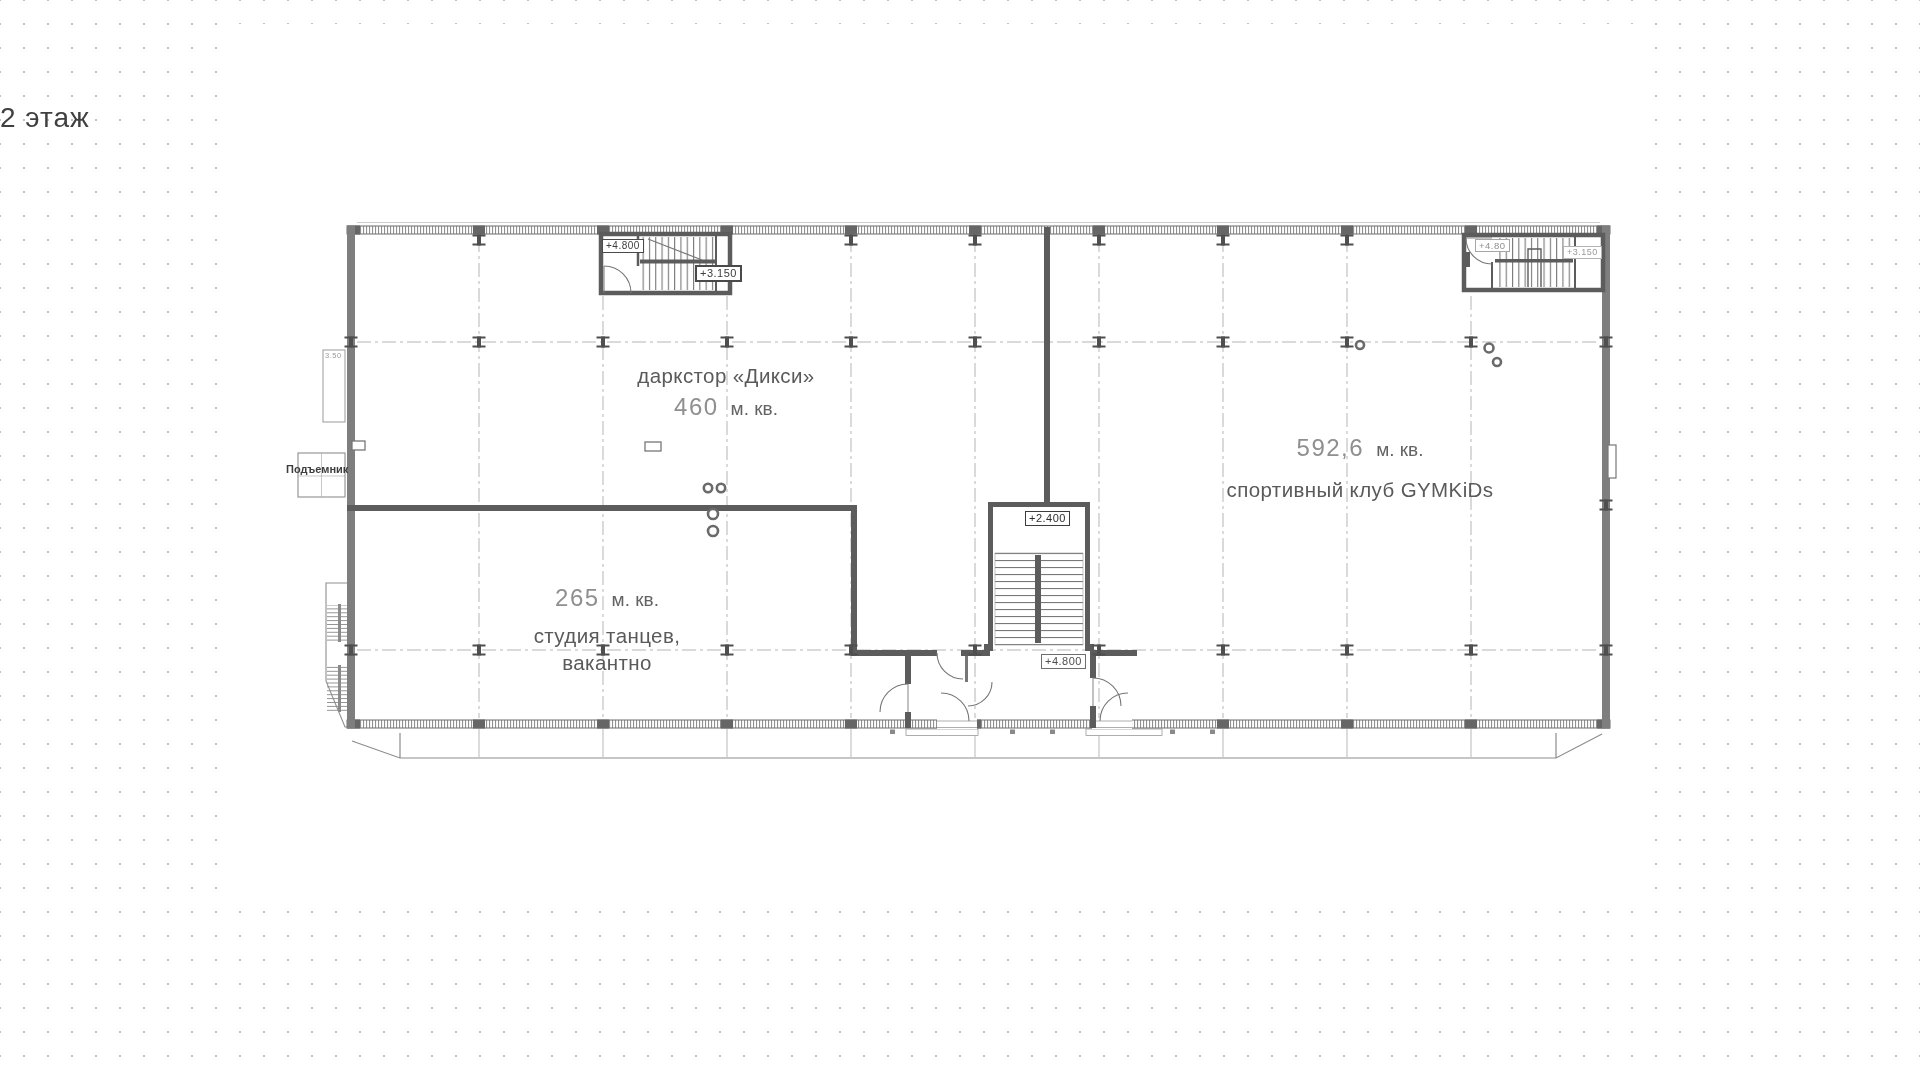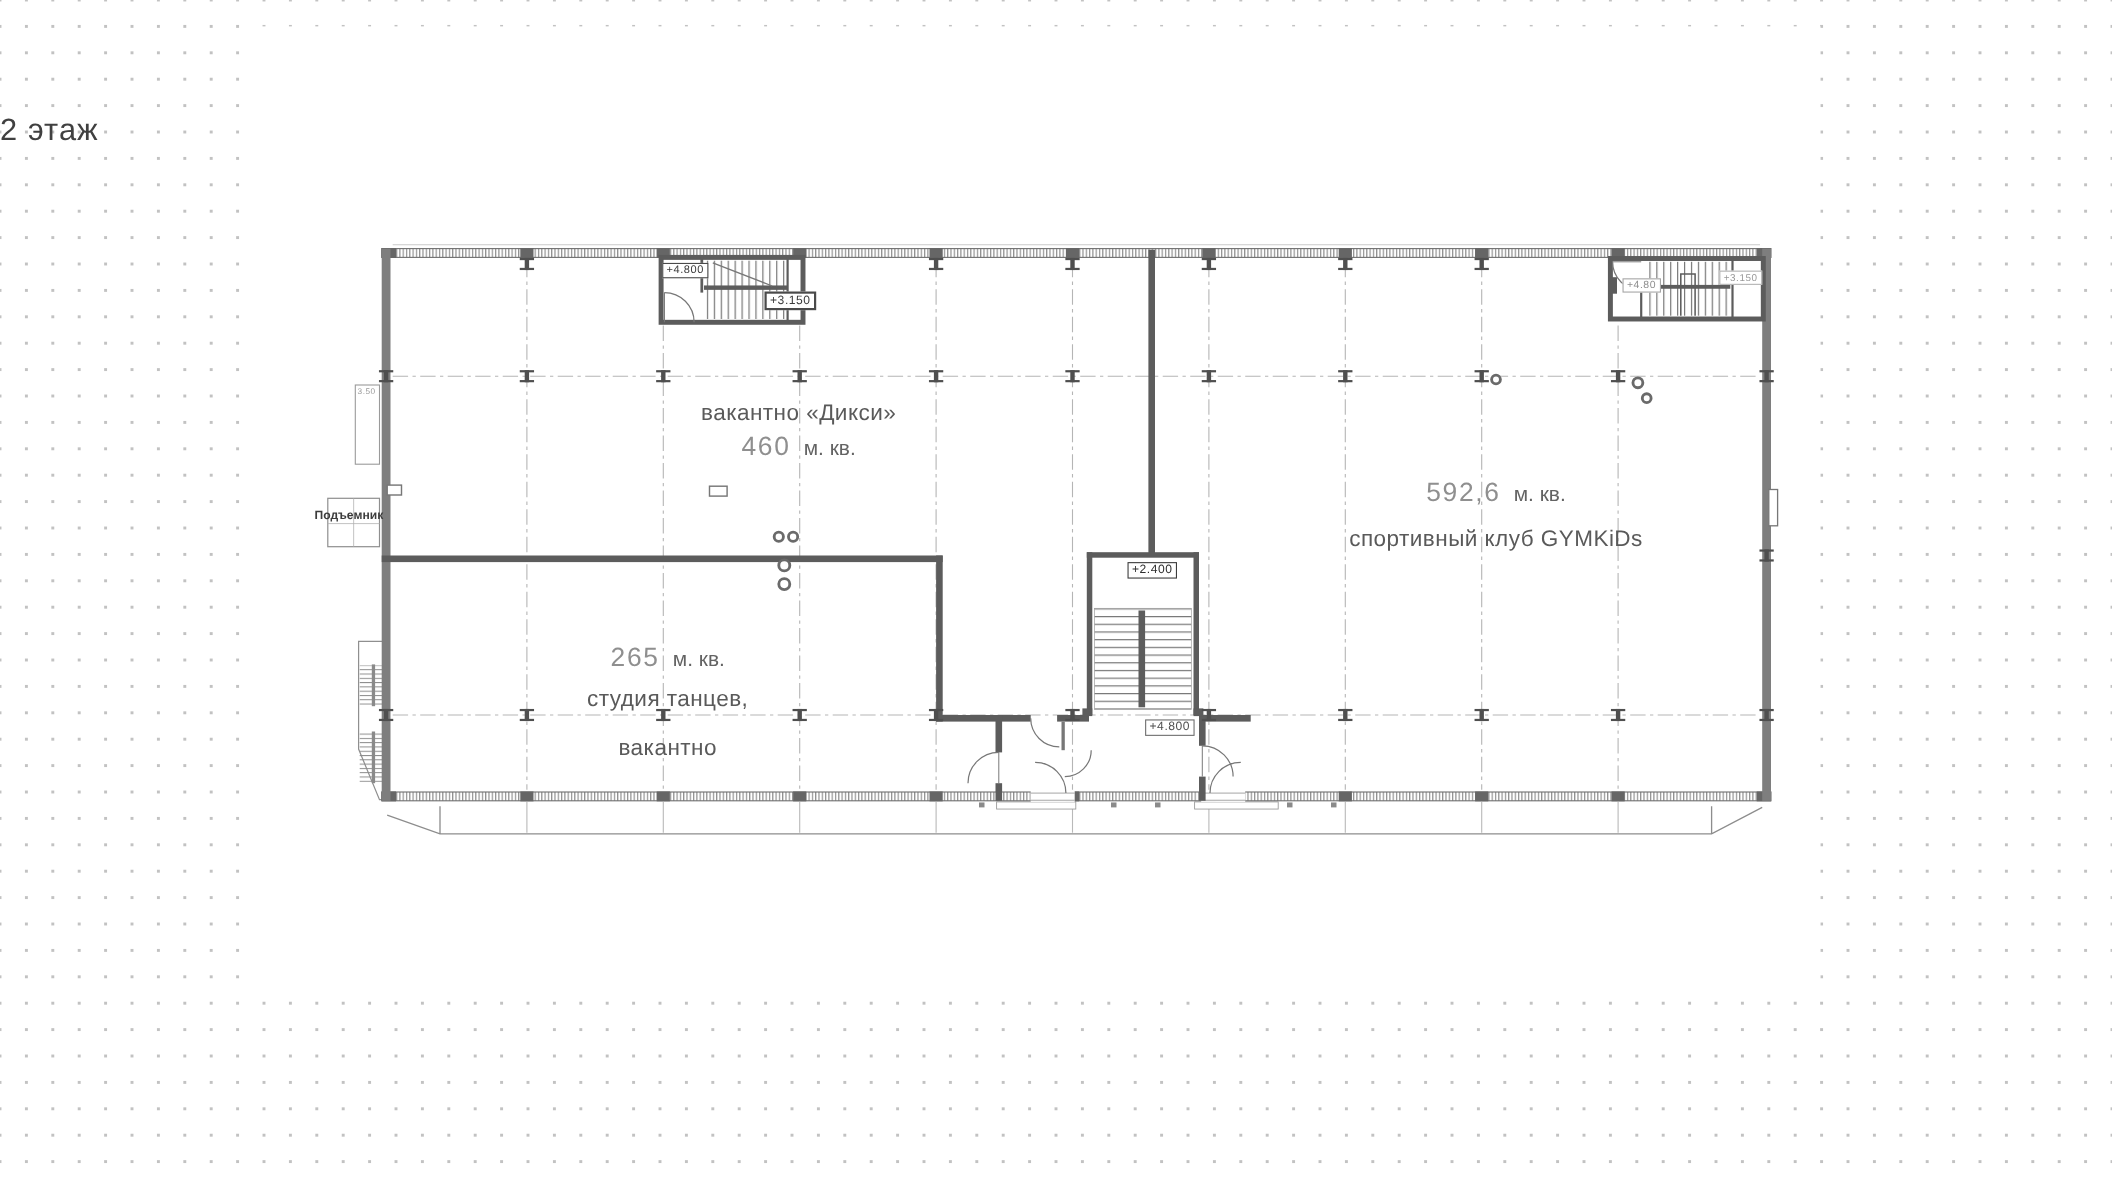--- a/index.html
+++ b/index.html
@@ -269,44 +269,44 @@
         <use href="#icol" x="1347" y="240"></use>
       <use href="#icol" x="351" y="342"></use>
         <use href="#icol" x="351" y="650"></use>
       <use href="#icol" x="1606" y="342"></use>
         <use href="#icol" x="1606" y="505"></use>
         <use href="#icol" x="1606" y="650"></use>
     </g>
   </svg>
 
   <div class="room-label" style="left:586px;top:364px;width:280px">
-    <div class="room-name">вакантно «Дикси»</div>
+    <div class="room-name">даркстор «Дикси»</div>
     <div class="room-area" style="margin-top:5px">
       <span class="num">460</span><span class="unit">м. кв.</span>
     </div>
   </div>
 
   <div class="room-label" style="left:1195px;top:434px;width:330px">
     <div class="room-area">
       <span class="num">592,6</span><span class="unit">м. кв.</span>
     </div>
     <div class="room-name" style="margin-top:16px">спортивный клуб GYMKiDs</div>
   </div>
 
   <div class="room-label" style="left:477px;top:584px;width:260px">
     <div class="room-area">
       <span class="num">265</span><span class="unit">м. кв.</span>
     </div>
     <div class="room-name" style="margin-top:12px">студия танцев,</div>
-    <div class="room-name" style="margin-top:20px">вакантно</div>
+    <div class="room-name" style="margin-top:3px">вакантно</div>
   </div>
 
   <div class="lvl" style="left:602px;top:239px">+4.800</div>
   <div class="lvl lvl-bold" style="left:695px;top:265px">+3.150</div>
-  <div class="lvl lvl-light" style="left:1475px;top:253px">+4.80</div>
+  <div class="lvl lvl-light" style="left:1475px;top:239px">+4.80</div>
   <div class="lvl lvl-lighter" style="left:1563px;top:246px">+3.150</div>
   <div class="lvl lvl-med" style="left:1025px;top:511px">+2.400</div>
   <div class="lvl lvl-plain" style="left:1041px;top:654px">+4.800</div>
 
   <div class="lift-label" style="left:286px;top:463px">Подъемник</div>
   <div class="shaft-label" style="left:325px;top:351px">3.50</div>
 
 </div>
 
 </body></html>

